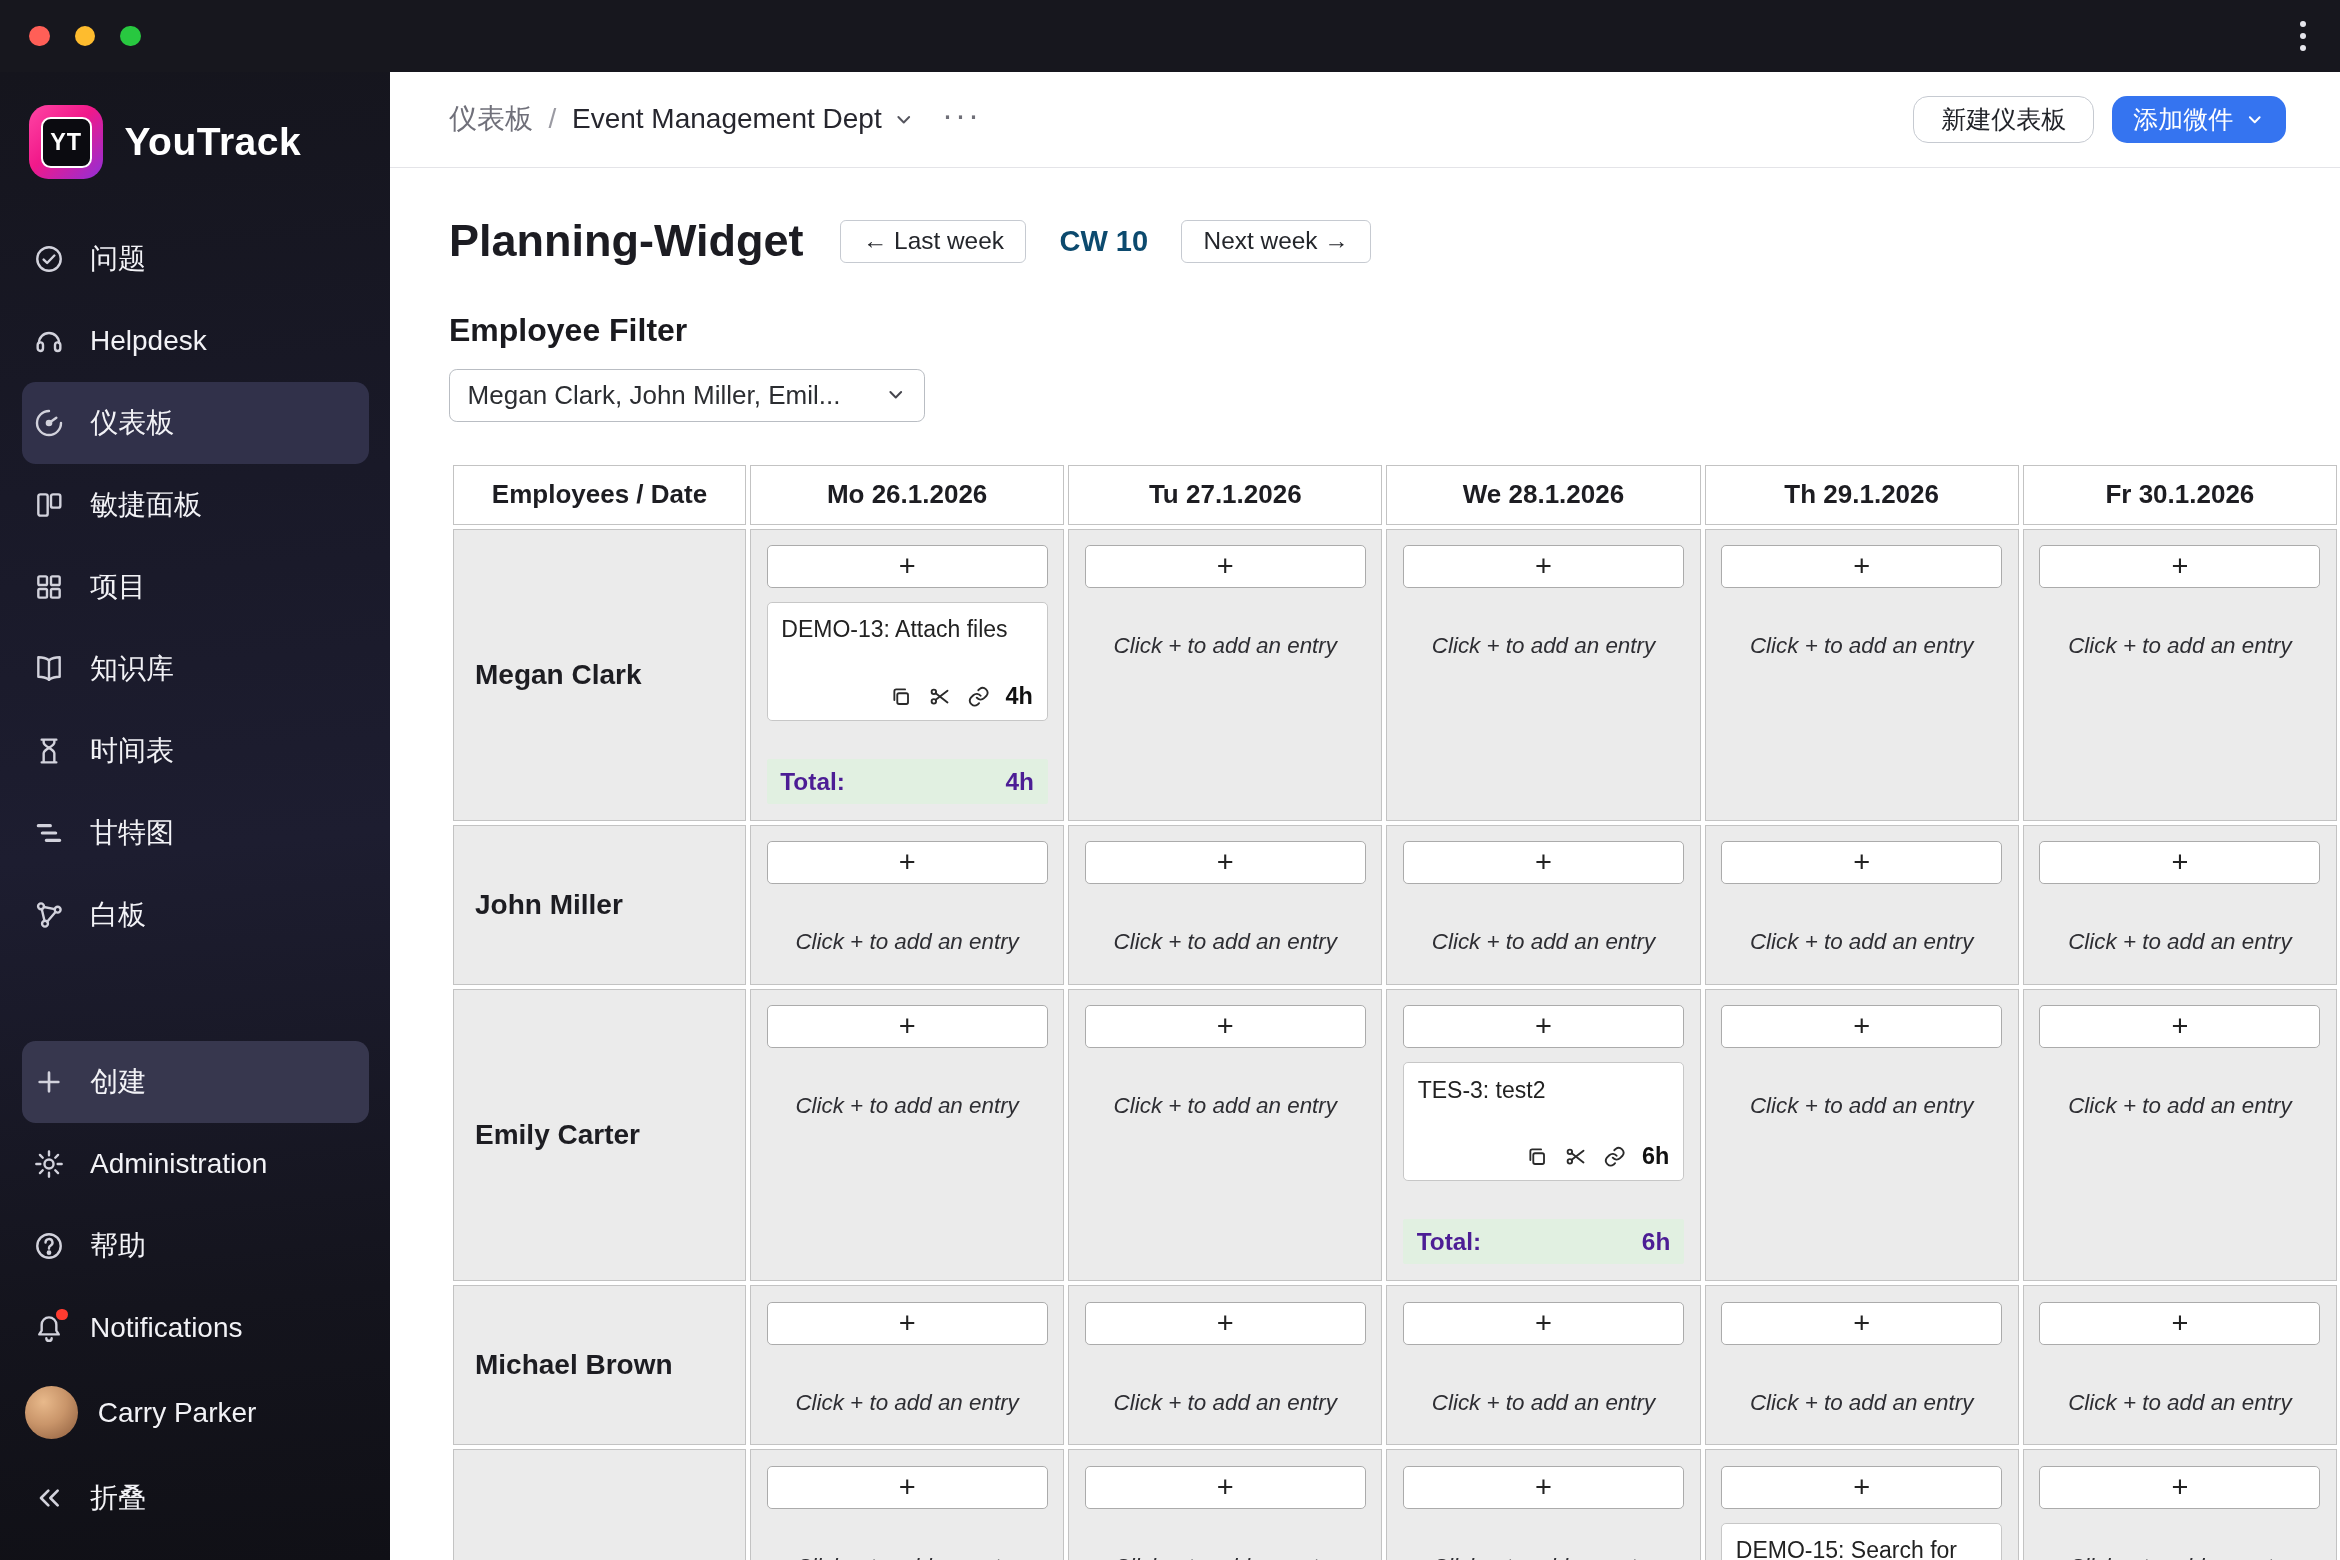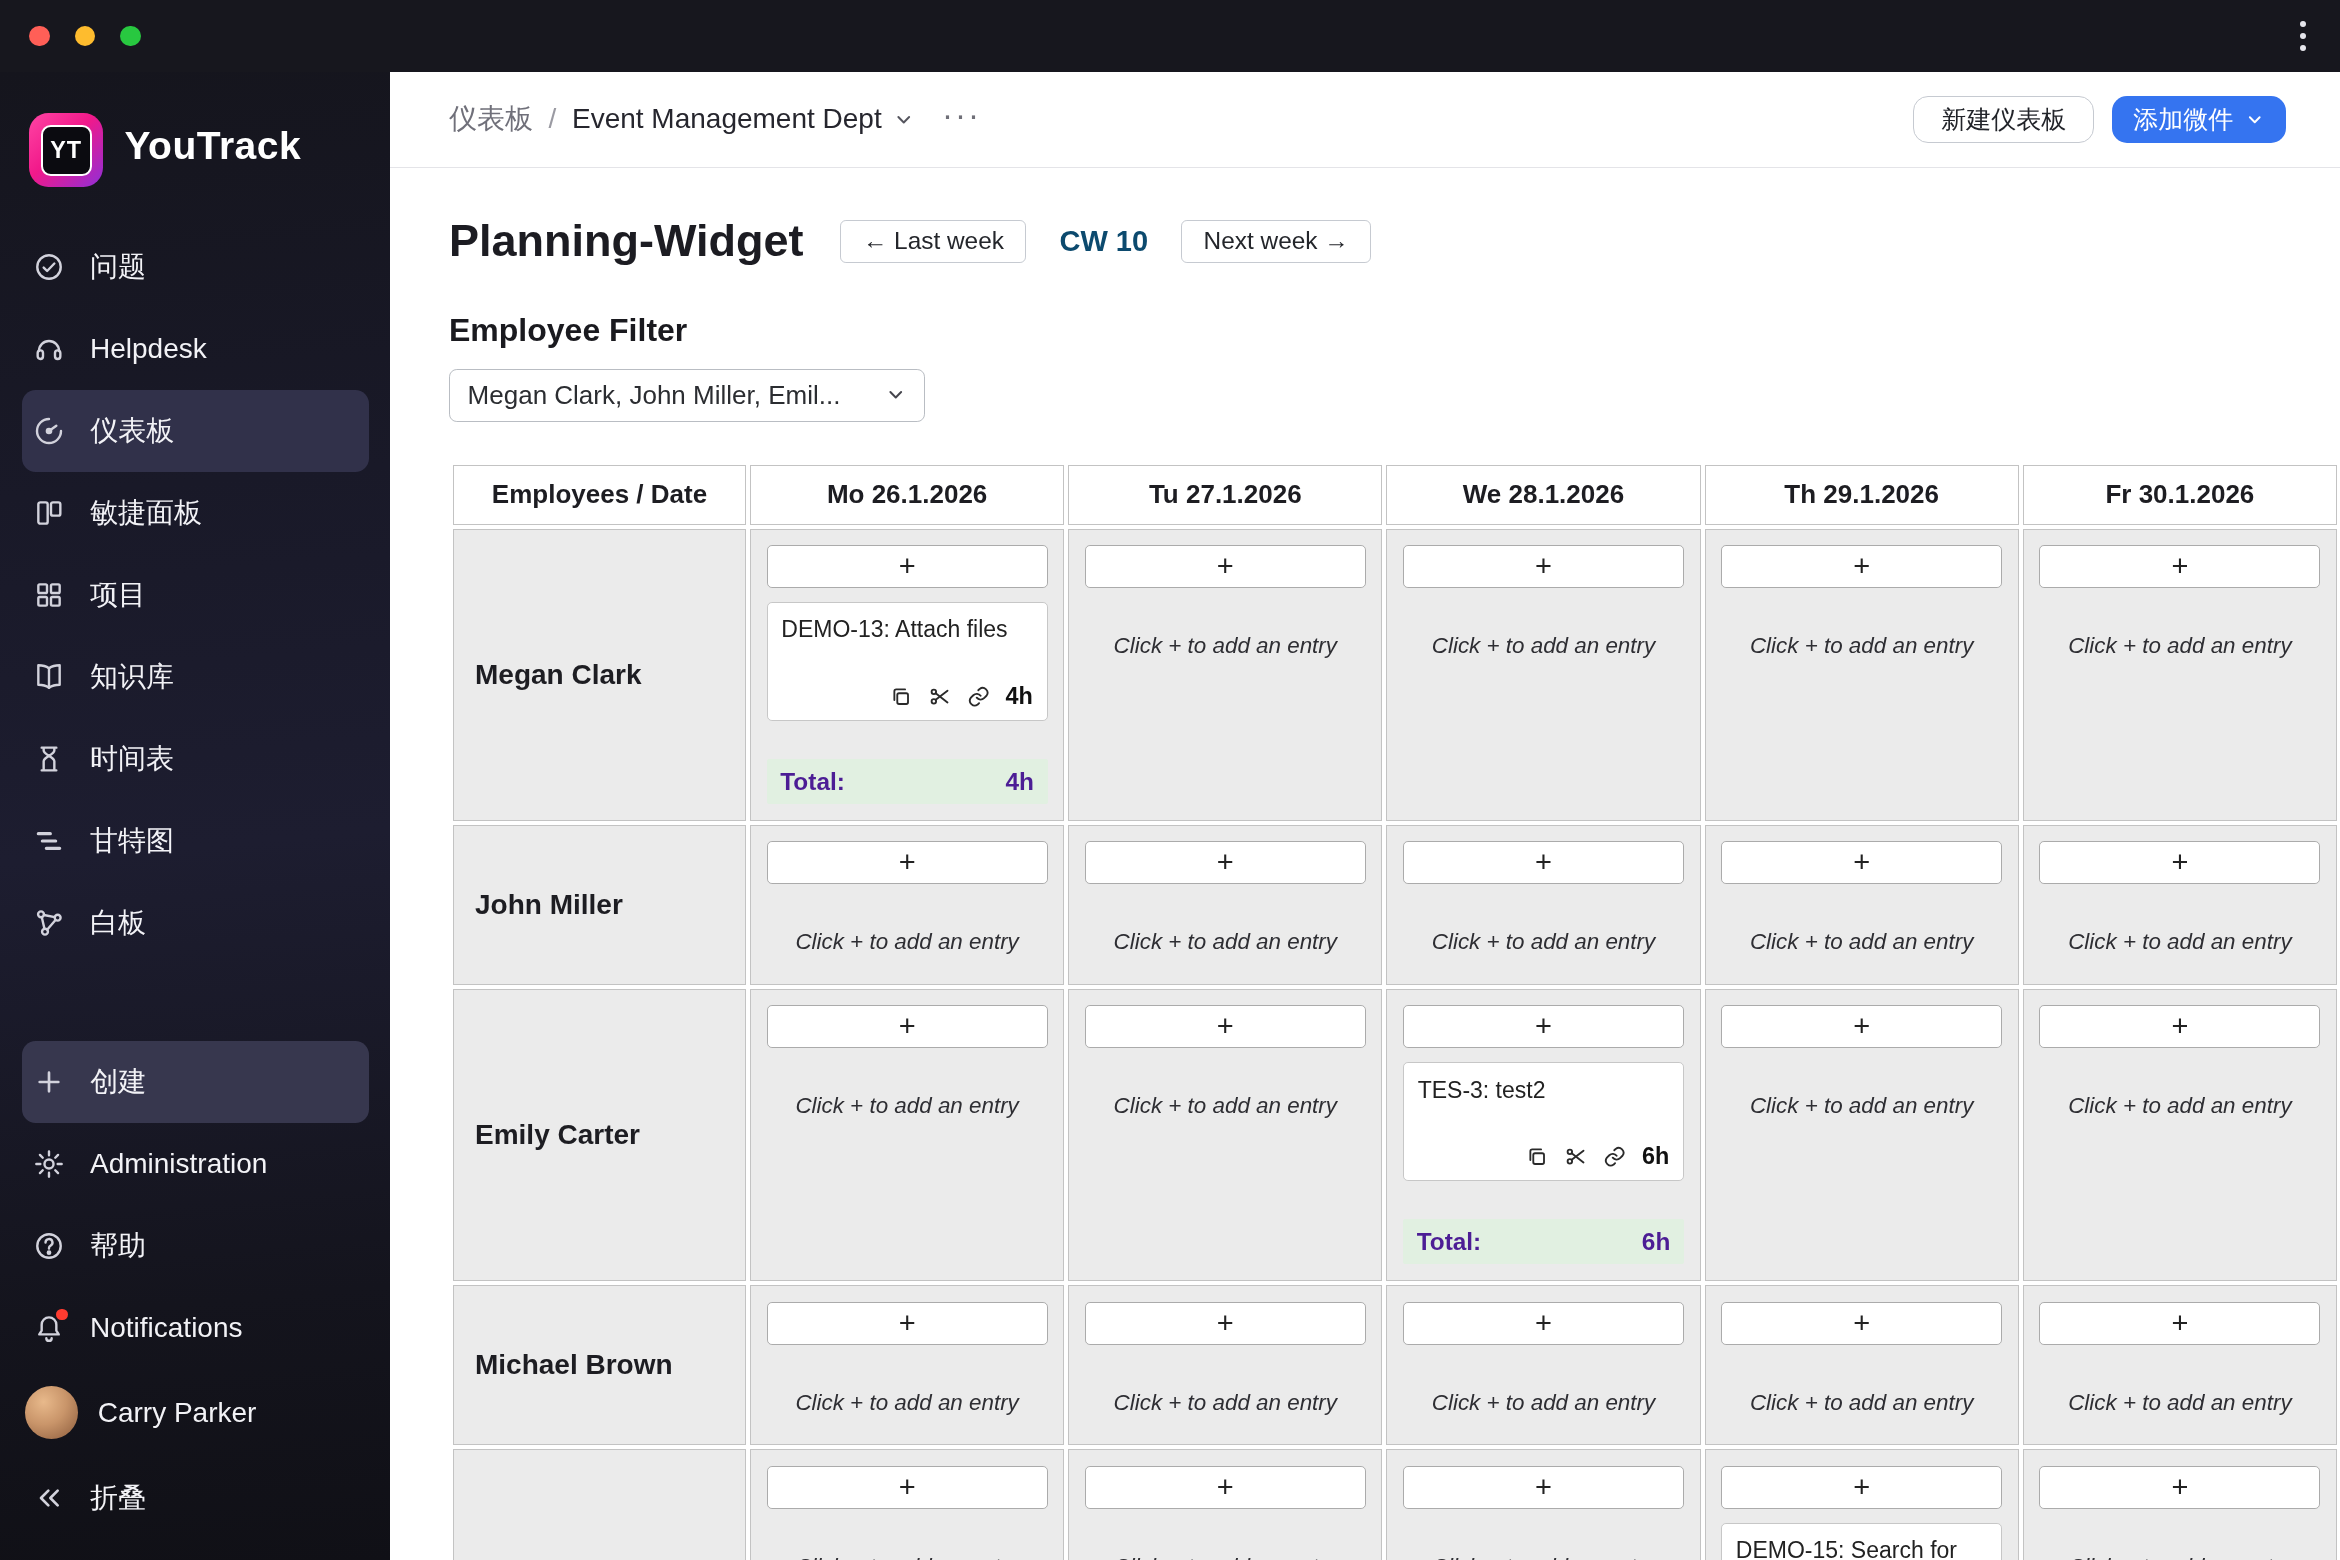--- a/index.html
+++ b/index.html
@@ -17,21 +17,21 @@
   .kebab i { width:5.9px; height:5.9px; border-radius:50%; background:#e6e6ec; display:block; }
 
   .body-row { flex:1; display:flex; min-height:0; }
 
   
   .sidebar { width:390px; flex:0 0 390px; display:flex; flex-direction:column;
     background:linear-gradient(175deg,#15151d 0%,#191928 28%,#1d1d30 52%,#14141d 82%,#101016 100%);
     color:#f0f0f4; padding:33px 0 21.5px; }
   .logo-row { display:flex; align-items:center; padding:0 29px; margin-bottom:39px; }
   .logo-badge { width:74px; height:74px; border-radius:19.5px; position:relative;
-    background:linear-gradient(135deg,#ff45a4 0%,#f1198a 45%,#8f2fd8 100%); flex:0 0 74px;margin-top:8px; }
+    background:linear-gradient(135deg,#ff45a4 0%,#f1198a 45%,#8f2fd8 100%); flex:0 0 74px; }
   .logo-badge .inner { position:absolute; left:11.7px; top:11.7px; width:51px; height:51px; border-radius:9.8px;
     background:#0b0b10; color:#fff; font-weight:bold; font-size:23.4px; display:flex; align-items:center; justify-content:center;
     letter-spacing:1px; border:2px solid #fff; }
   .logo-text { font-size:39px; font-weight:700; color:#ffffff; margin-left:21.5px; letter-spacing:0.5px; }
 
   .nav { display:flex; flex-direction:column; }
   .nav-item { display:flex; align-items:center; gap:25px; height:82px; padding-left:33px; font-size:28px; color:#f2f2f6; cursor:pointer; }
   .nav-item.active, .nav-item.highlight { margin:0 21.5px; padding-left:11.7px; border-radius:13.7px; background:#31314a; }
   .nav-item.highlight { background:#37374e; }
   .sb-icon { width:32px; height:32px; color:#d2d2dc; flex:0 0 32px; }

